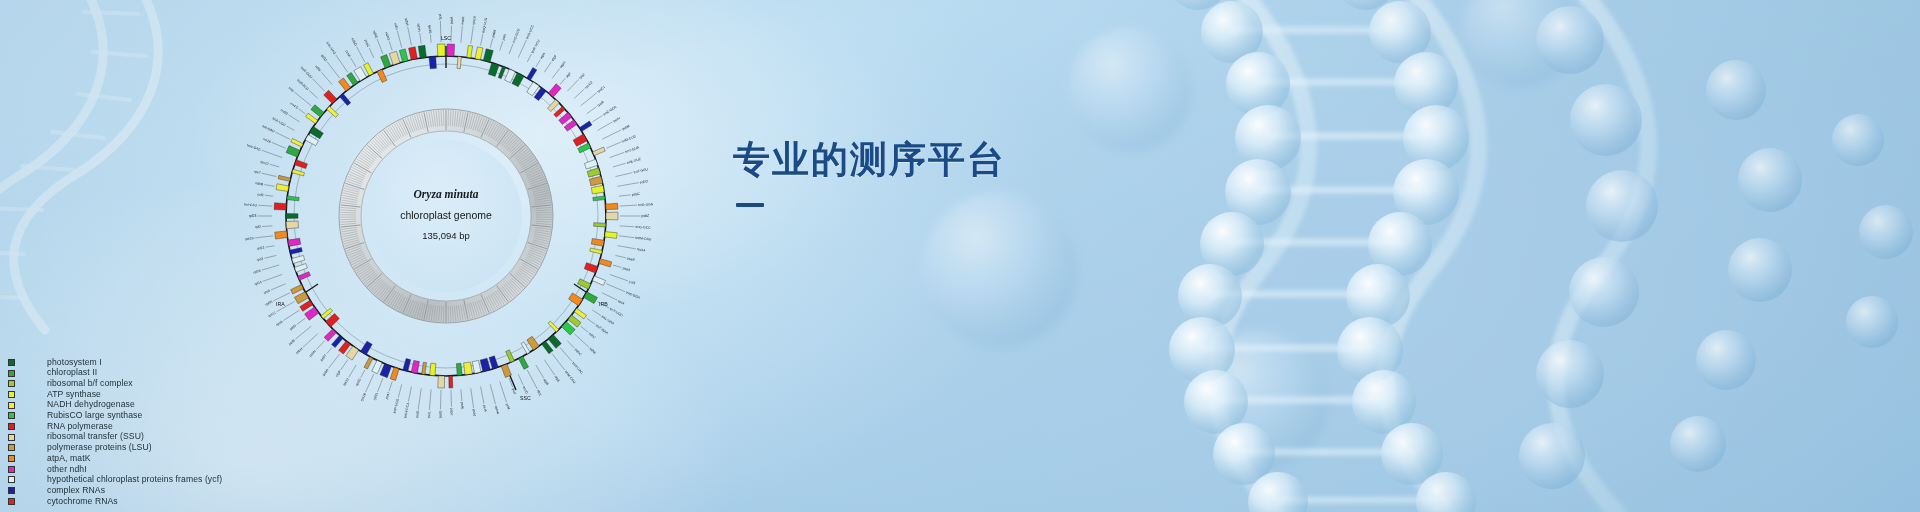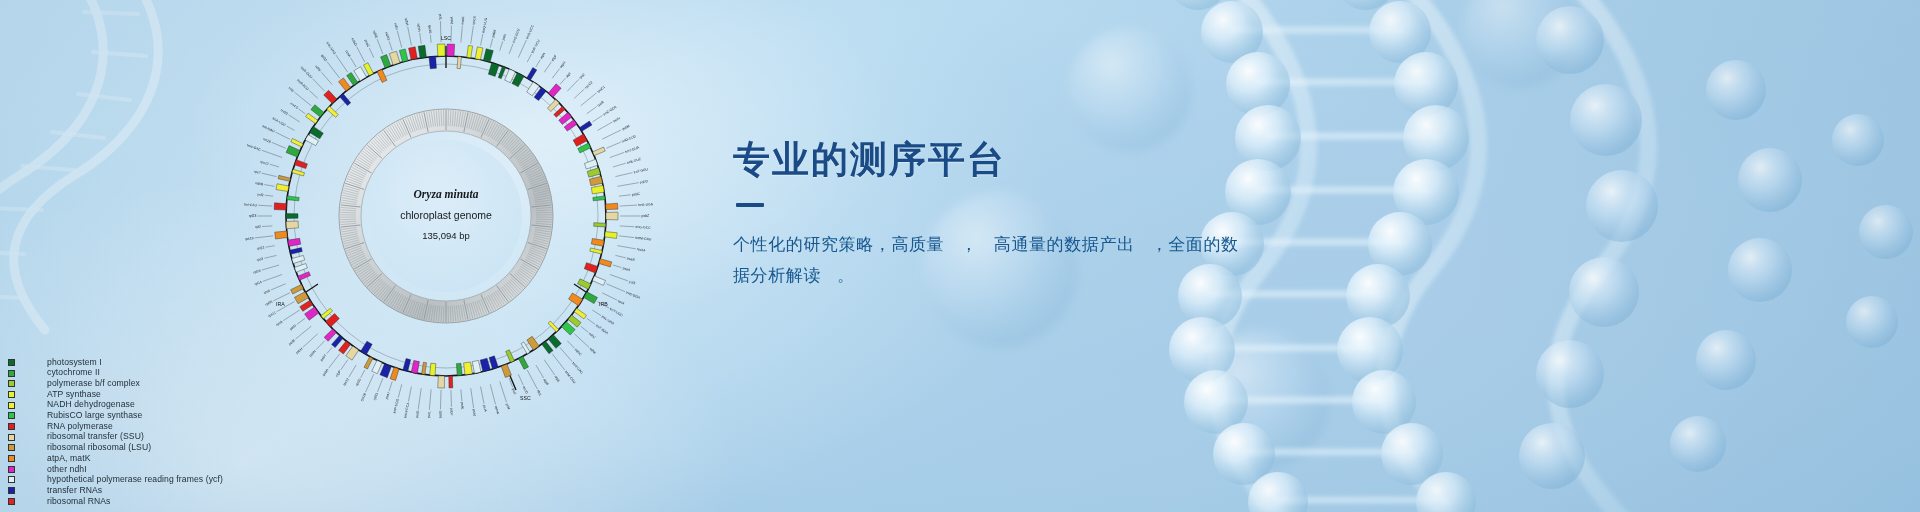--- a/index.html
+++ b/index.html
@@ -844,25 +844,25 @@
     <text x="210" y="233" text-anchor="middle" font-size="9.5" fill="#14181b" font-family="Liberation Sans, sans-serif">135,094 bp</text>
   </svg>
 
   <div id="legend">
       <div class="lg-row">
         <span class="lg-sw" style="background: rgb(11, 107, 45);"></span>
         <span class="lg-tx">photosystem I</span>
       </div>
       <div class="lg-row">
         <span class="lg-sw" style="background: rgb(47, 168, 62);"></span>
-        <span class="lg-tx">cytochrome II</span>
+        <span class="lg-tx">chloroplast II</span>
       </div>
       <div class="lg-row">
         <span class="lg-sw" style="background: rgb(156, 203, 46);"></span>
-        <span class="lg-tx">polymerase b/f complex</span>
+        <span class="lg-tx">ribosomal b/f complex</span>
       </div>
       <div class="lg-row">
         <span class="lg-sw" style="background: rgb(229, 242, 42);"></span>
         <span class="lg-tx">ATP synthase</span>
       </div>
       <div class="lg-row">
         <span class="lg-sw" style="background: rgb(240, 239, 53);"></span>
         <span class="lg-tx">NADH dehydrogenase</span>
       </div>
       <div class="lg-row">
@@ -872,45 +872,42 @@
       <div class="lg-row">
         <span class="lg-sw" style="background: rgb(224, 32, 32);"></span>
         <span class="lg-tx">RNA polymerase</span>
       </div>
       <div class="lg-row">
         <span class="lg-sw" style="background: rgb(229, 215, 162);"></span>
         <span class="lg-tx">ribosomal transfer (SSU)</span>
       </div>
       <div class="lg-row">
         <span class="lg-sw" style="background: rgb(207, 154, 60);"></span>
-        <span class="lg-tx">ribosomal ribosomal (LSU)</span>
+        <span class="lg-tx">polymerase proteins (LSU)</span>
       </div>
       <div class="lg-row">
         <span class="lg-sw" style="background: rgb(240, 138, 30);"></span>
         <span class="lg-tx">atpA, matK</span>
       </div>
       <div class="lg-row">
         <span class="lg-sw" style="background: rgb(224, 39, 198);"></span>
         <span class="lg-tx">other ndhI</span>
       </div>
       <div class="lg-row">
         <span class="lg-sw" style="background: rgb(223, 240, 245);"></span>
-        <span class="lg-tx">hypothetical polymerase reading frames (ycf)</span>
+        <span class="lg-tx">hypothetical chloroplast proteins frames (ycf)</span>
       </div>
       <div class="lg-row">
         <span class="lg-sw" style="background: rgb(26, 35, 168);"></span>
-        <span class="lg-tx">transfer RNAs</span>
+        <span class="lg-tx">complex RNAs</span>
       </div>
       <div class="lg-row">
         <span class="lg-sw" style="background: rgb(225, 35, 31);"></span>
-        <span class="lg-tx">ribosomal RNAs</span>
+        <span class="lg-tx">cytochrome RNAs</span>
       </div>
     </div>
 
   <div id="copy">
     <div id="headline">专业的测序平台</div>
     <div id="rule"></div>
-    <div id="subcopy">
-      <span>个性化的研究策略，高质量</span><span class="sp"></span><span>，</span><span class="sp"></span><span>高通量的数据产出</span><span class="sp"></span><span>，</span><span>全面的数据分析解读</span><span class="sp"></span><span>。</span>
-    </div>
   </div>
 
 </div>
 
 </body></html>

